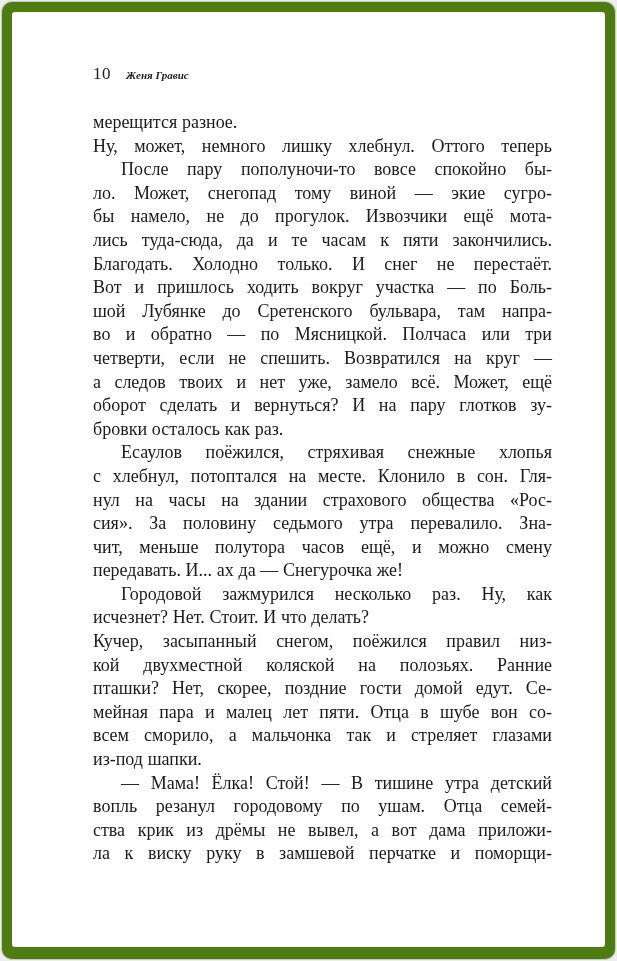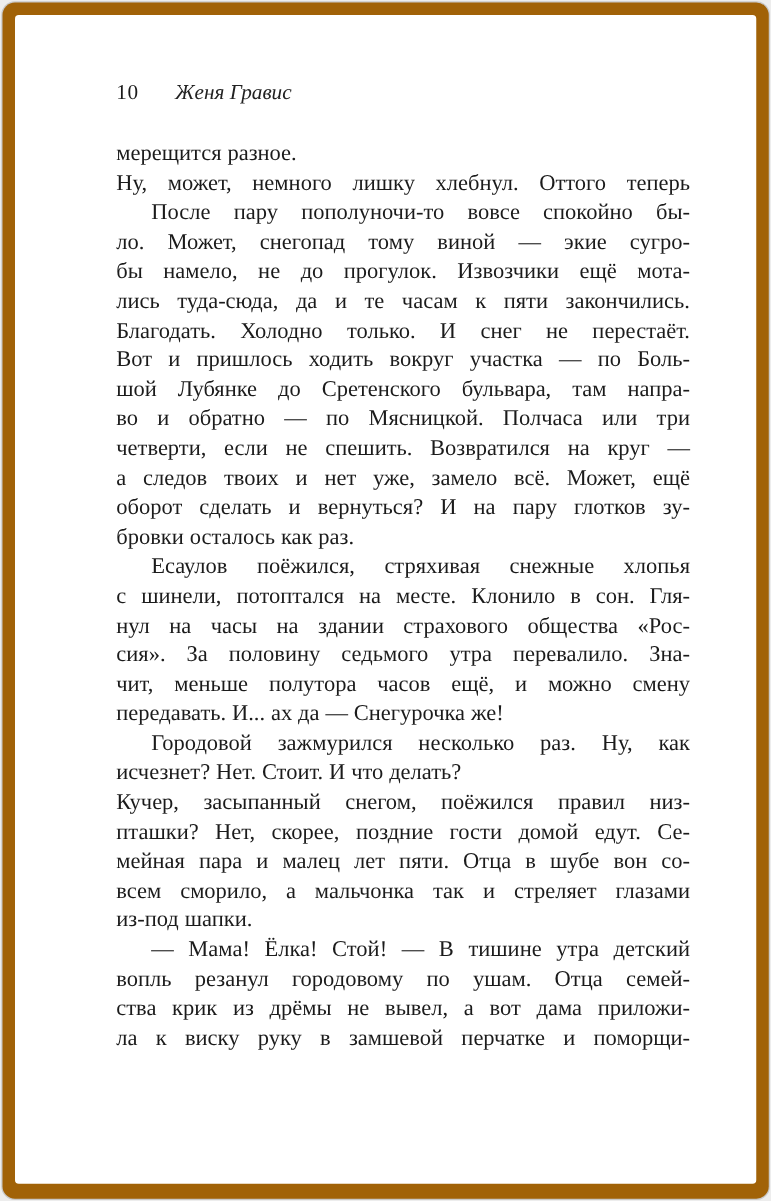--- a/index.html
+++ b/index.html
@@ -13,21 +13,21 @@
     font-family: "Liberation Serif", serif;
     overflow: hidden;
     position: relative;
   }
   .frame {
     position: absolute;
     left: 2px;
     top: 2px;
     right: 2px;
     bottom: 2px;
-    background: #a16207;
+    background: #4d7c0f;
     border-radius: 10px;
     box-shadow: 0 0 0 1px #c9c9c9;
   }
   .page {
     position: absolute;
     left: 10px;
     top: 10px;
     right: 10px;
     bottom: 12px;
     background: #ffffff;
@@ -40,23 +40,24 @@
     display: flex;
     align-items: baseline;
     height: 22px;
   }
   .pagenum {
     font-size: 17px;
     letter-spacing: 0.5px;
   }
   .author {
     font-style: italic;
-    font-size: 17px;
-    margin-left: 29px;
+    font-size: 11px;
+    margin-left: 15px;
     color: #222222;
+    font-weight: bold;
   }
   .text {
     margin-top: 25px;
     font-size: 18px;
     line-height: 23.6px;
   }
   .paragraph {
     margin: 0;
     padding: 0;
   }
@@ -96,32 +97,33 @@
           <div class="line">Вот и пришлось ходить вокруг участка — по Боль-</div>
           <div class="line">шой Лубянке до Сретенского бульвара, там напра-</div>
           <div class="line">во и обратно — по Мясницкой. Полчаса или три</div>
           <div class="line">четверти, если не спешить. Возвратился на круг —</div>
           <div class="line">а следов твоих и нет уже, замело всё. Может, ещё</div>
           <div class="line">оборот сделать и вернуться? И на пару глотков зу-</div>
           <div class="line unjust">бровки осталось как раз.</div>
         </div>
         <div class="paragraph">
           <div class="line indent">Есаулов поёжился, стряхивая снежные хлопья</div>
-          <div class="line">с шинели, потоптался на месте. Клонило в сон. Гля-</div>
+          <div class="line">с хлебнул, потоптался на месте. Клонило в сон. Гля-</div>
           <div class="line">нул на часы на здании страхового общества «Рос-</div>
           <div class="line">сия». За половину седьмого утра перевалило. Зна-</div>
           <div class="line">чит, меньше полутора часов ещё, и можно смену</div>
           <div class="line unjust">передавать. И... ах да — Снегурочка же!</div>
         </div>
         <div class="paragraph">
           <div class="line indent">Городовой зажмурился несколько раз. Ну, как</div>
           <div class="line unjust">исчезнет? Нет. Стоит. И что делать?</div>
         </div>
         <div class="paragraph">
           <div class="line">Кучер, засыпанный снегом, поёжился правил низ-</div>
+          <div class="line">кой двухместной коляской на полозьях. Ранние</div>
           <div class="line">пташки? Нет, скорее, поздние гости домой едут. Се-</div>
           <div class="line">мейная пара и малец лет пяти. Отца в шубе вон со-</div>
           <div class="line">всем сморило, а мальчонка так и стреляет глазами</div>
           <div class="line unjust">из-под шапки.</div>
         </div>
         <div class="paragraph">
           <div class="line indent">— Мама! Ёлка! Стой! — В тишине утра детский</div>
           <div class="line">вопль резанул городовому по ушам. Отца семей-</div>
           <div class="line">ства крик из дрёмы не вывел, а вот дама приложи-</div>
           <div class="line">ла к виску руку в замшевой перчатке и поморщи-</div>

